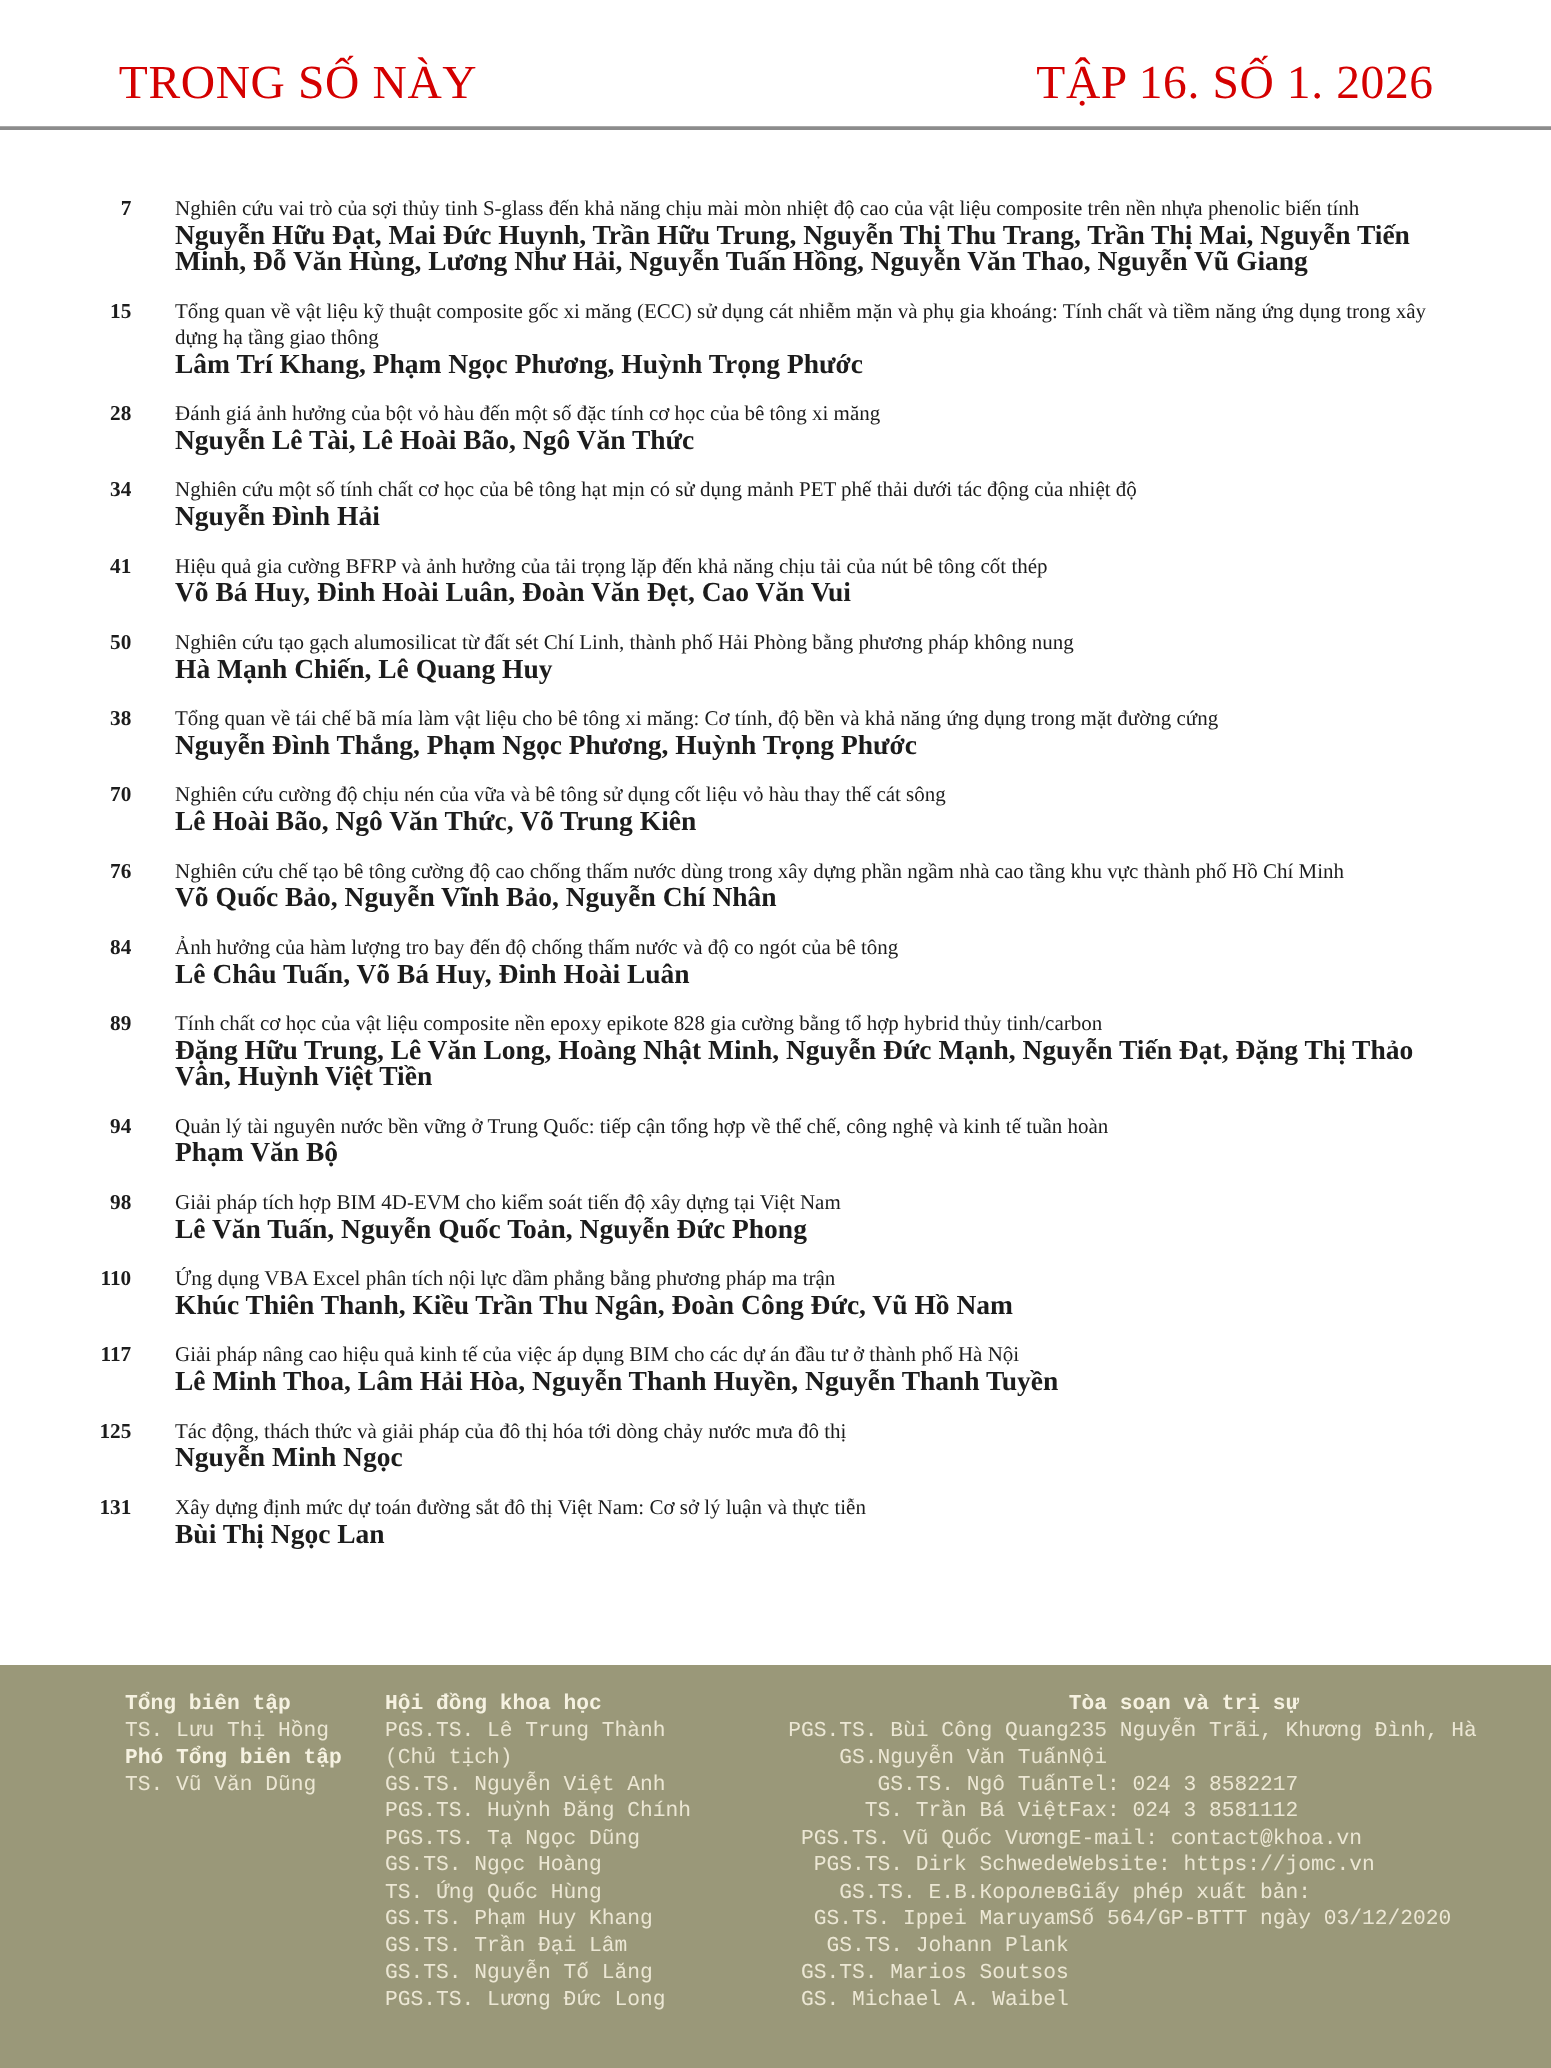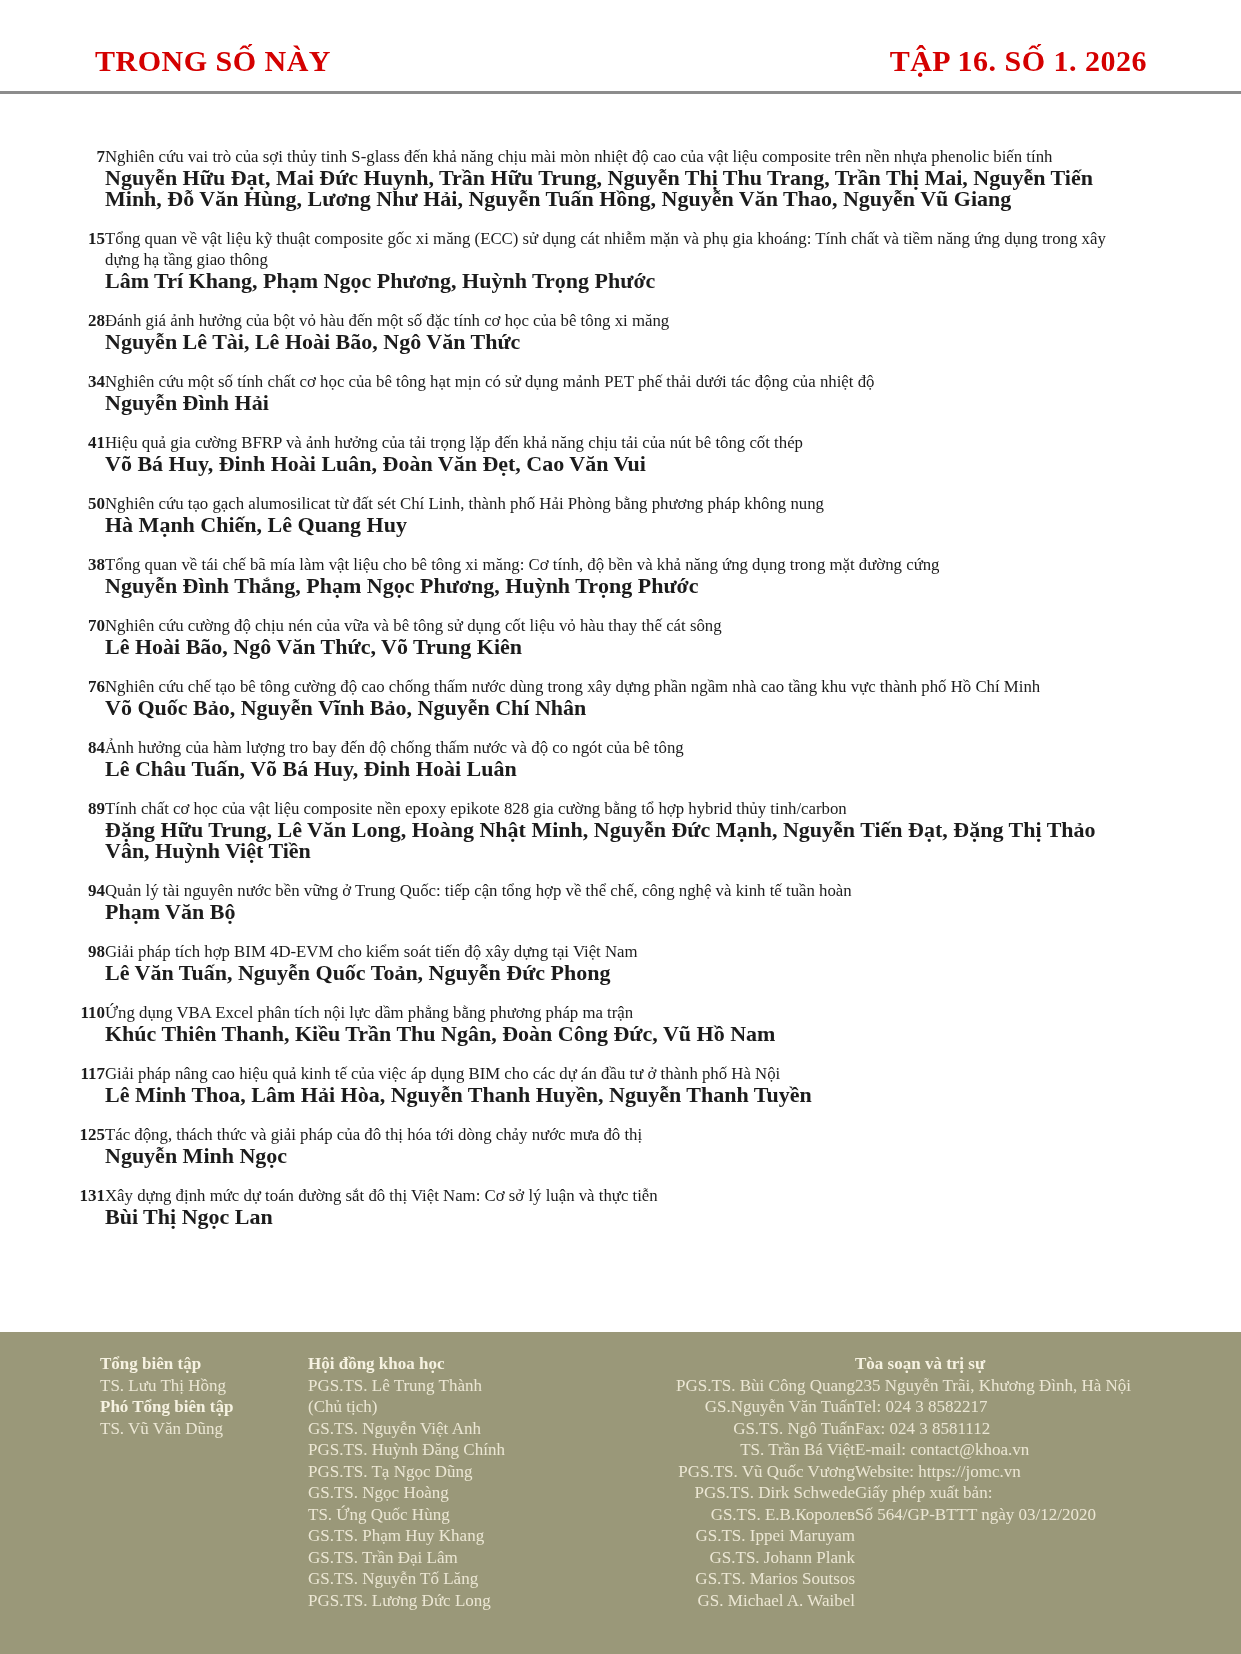--- a/index.html
+++ b/index.html
@@ -13,22 +13,22 @@
   }
   .page { position: relative; width: 1241px; height: 1654px; background: #ffffff; }
 
   
   .masthead {
     display: flex; justify-content: space-between; align-items: flex-end;
     padding: 44px 94px 0 95px;
   }
   .masthead .left, .masthead .right {
     color: #d40000;
-    font-weight: bold;
-    font-size: 30px;
+    font-weight: normal;
+    font-size: 38px;
     letter-spacing: 0.5px;
     white-space: nowrap;
   }
   .rule {
     margin-top: 13px;
     border: none;
     border-top: 3px solid #8c8c8c;
     width: 100%;
   }
 
@@ -36,34 +36,35 @@
   .toc { padding: 52px 90px 0 60px; }
   .entry { display: flex; margin-bottom: 19px; }
   .entry .num {
     width: 45px;
     text-align: right;
     font-weight: bold;
     font-size: 17px;
     line-height: 21px;
     flex: 0 0 45px;
   }
-  .entry .body { width: 1007px; }
+  .entry .body { margin-left: 35px; width: 1007px; }
   .entry .title { font-size: 16.8px; line-height: 21px; font-weight: normal; }
   .entry .authors { font-size: 22px; line-height: 21px; font-weight: bold; }
 
   
   .footer {
     position: absolute;
     left: 0; right: 0; top: 1332px; bottom: 0;
     background: #9a9879;
     color: #ece7d4;
     display: flex;
     padding: 21px 0 0 100px;
     font-size: 17px;
     line-height: 21.5px;
+    font-family: Liberation Mono, monospace;
   }
   .footer .col { flex: 0 0 auto; }
   .footer .col-editorial { width: 208px; }
   .footer .col-board1 { width: 254px; }
   .footer .col-board2 { width: 293px; text-align: right; }
   .footer .col-office { width: 340px; }
   .footer .hd { font-weight: bold; color: #f6f2e1; }
   .footer .col-board2 .spacer { height: 21.5px; }
   .footer p { margin: 0; }
 </style>

